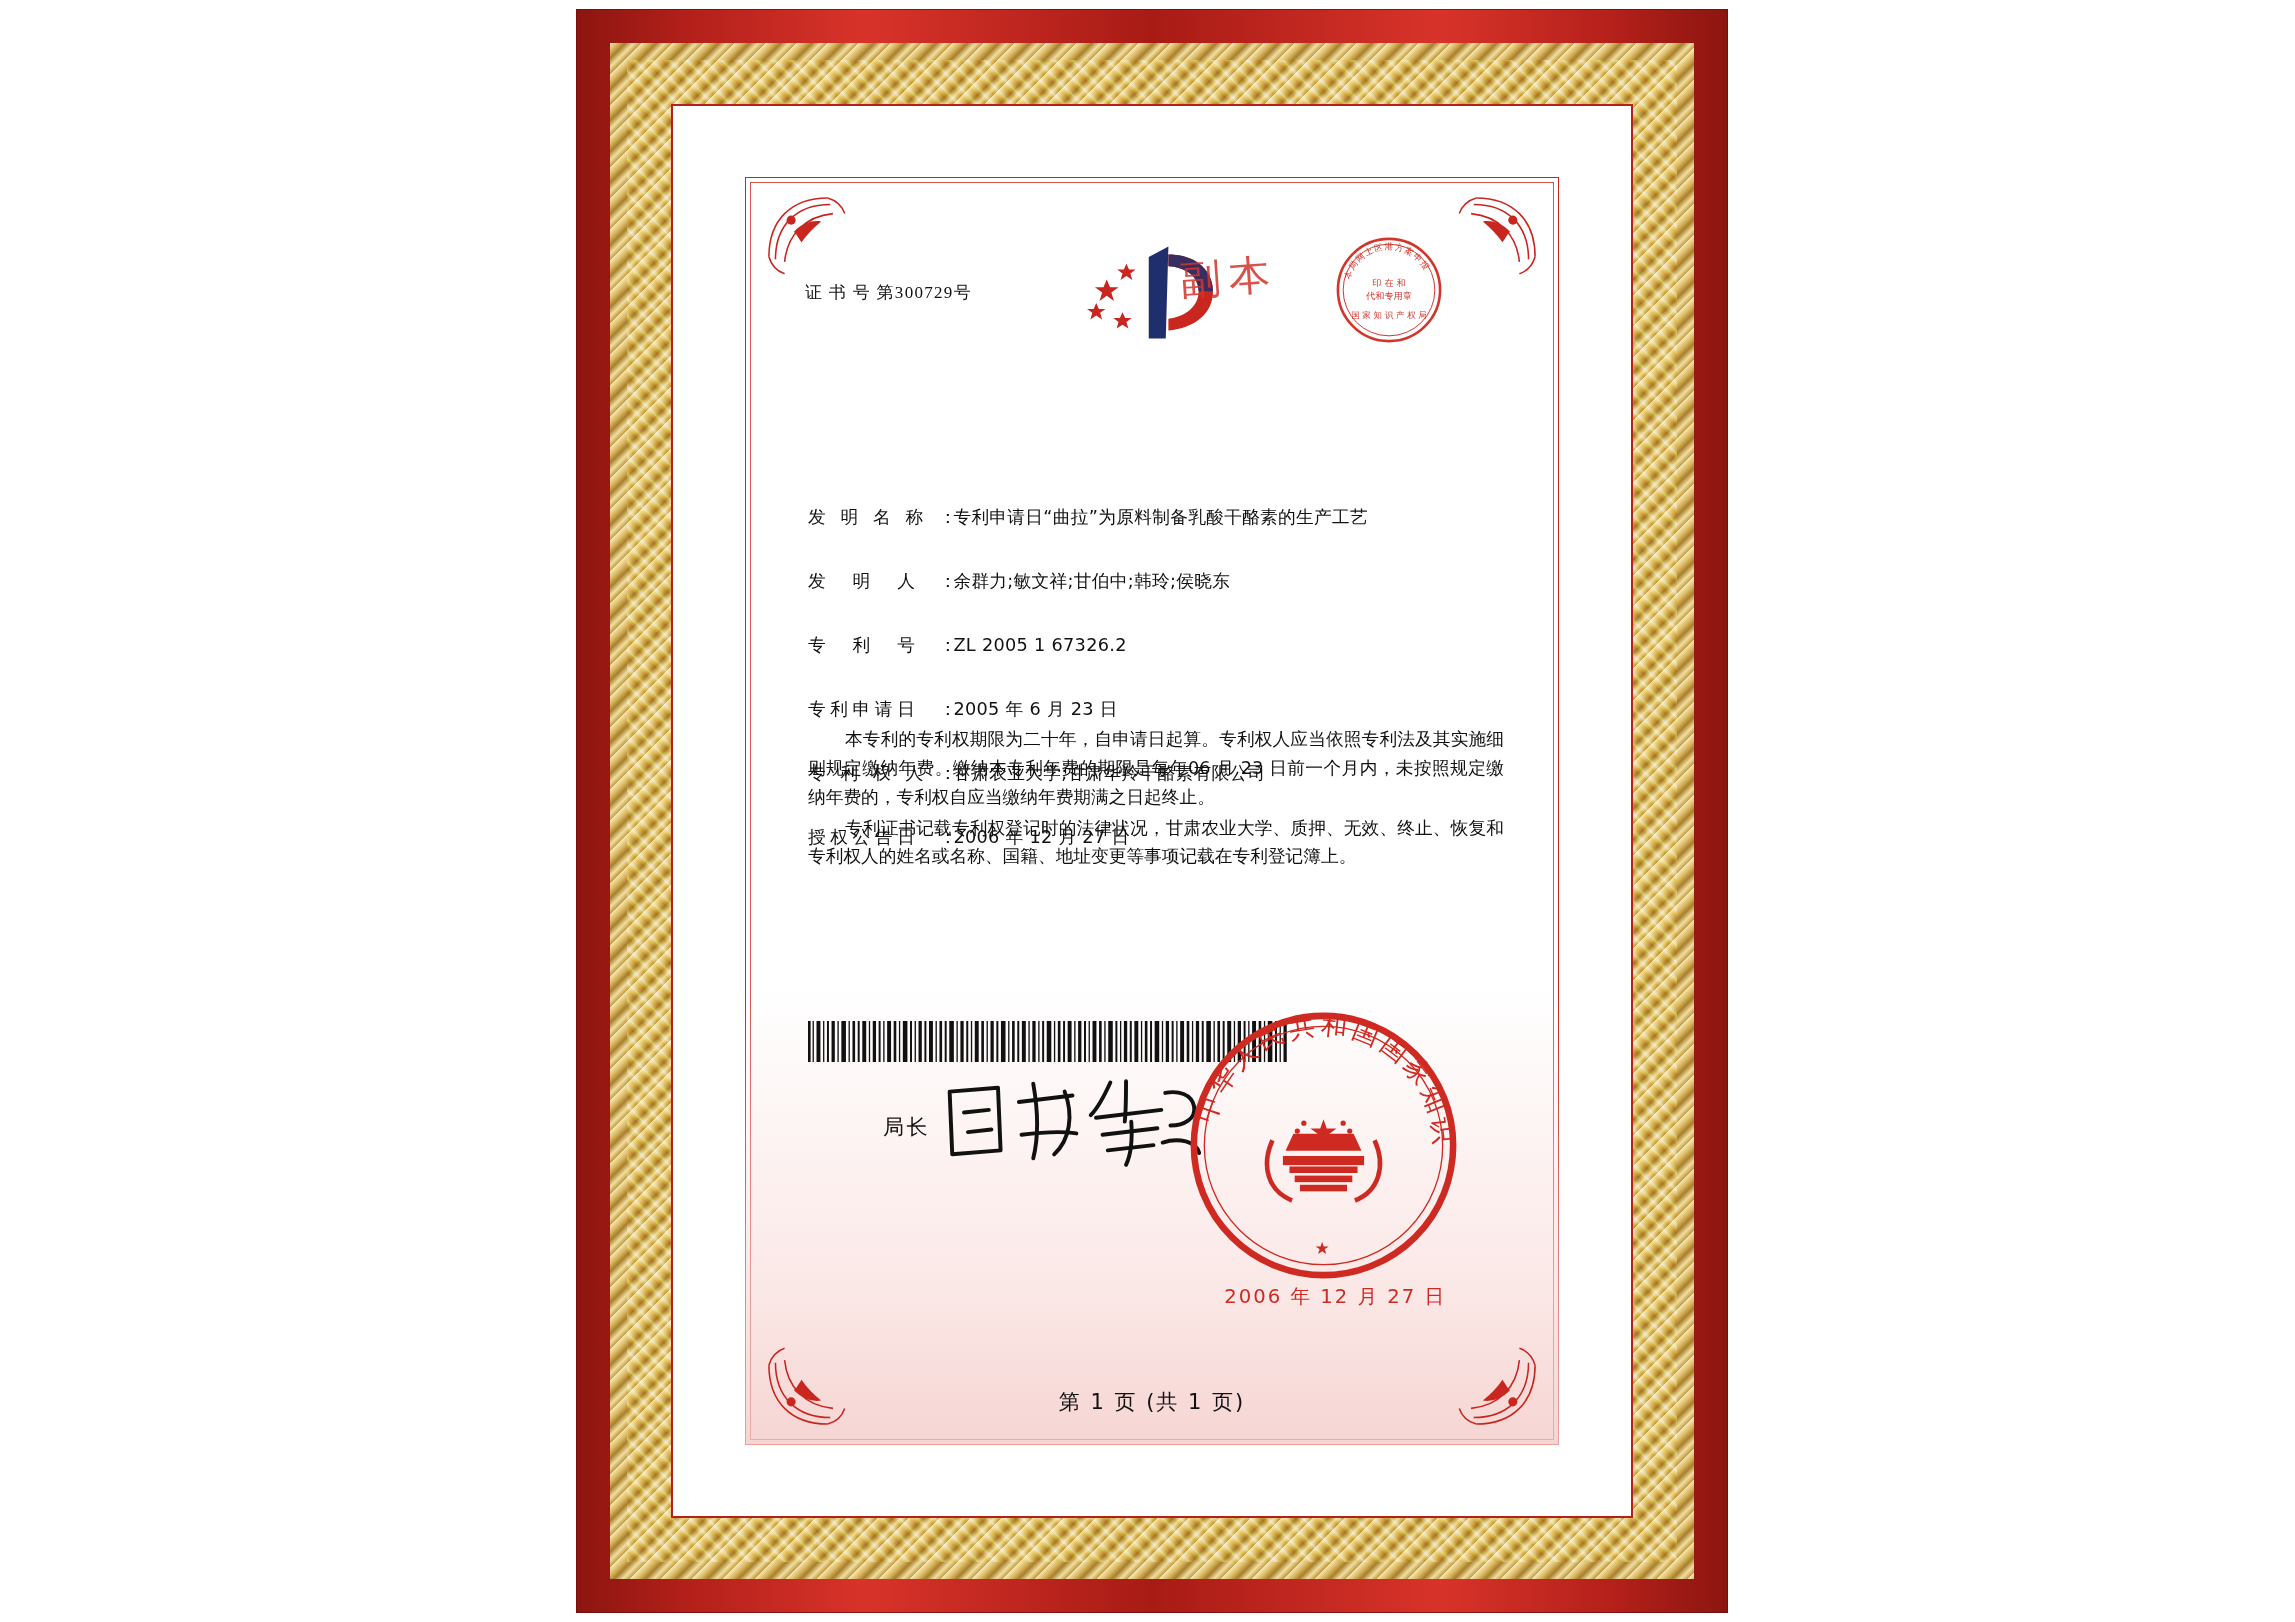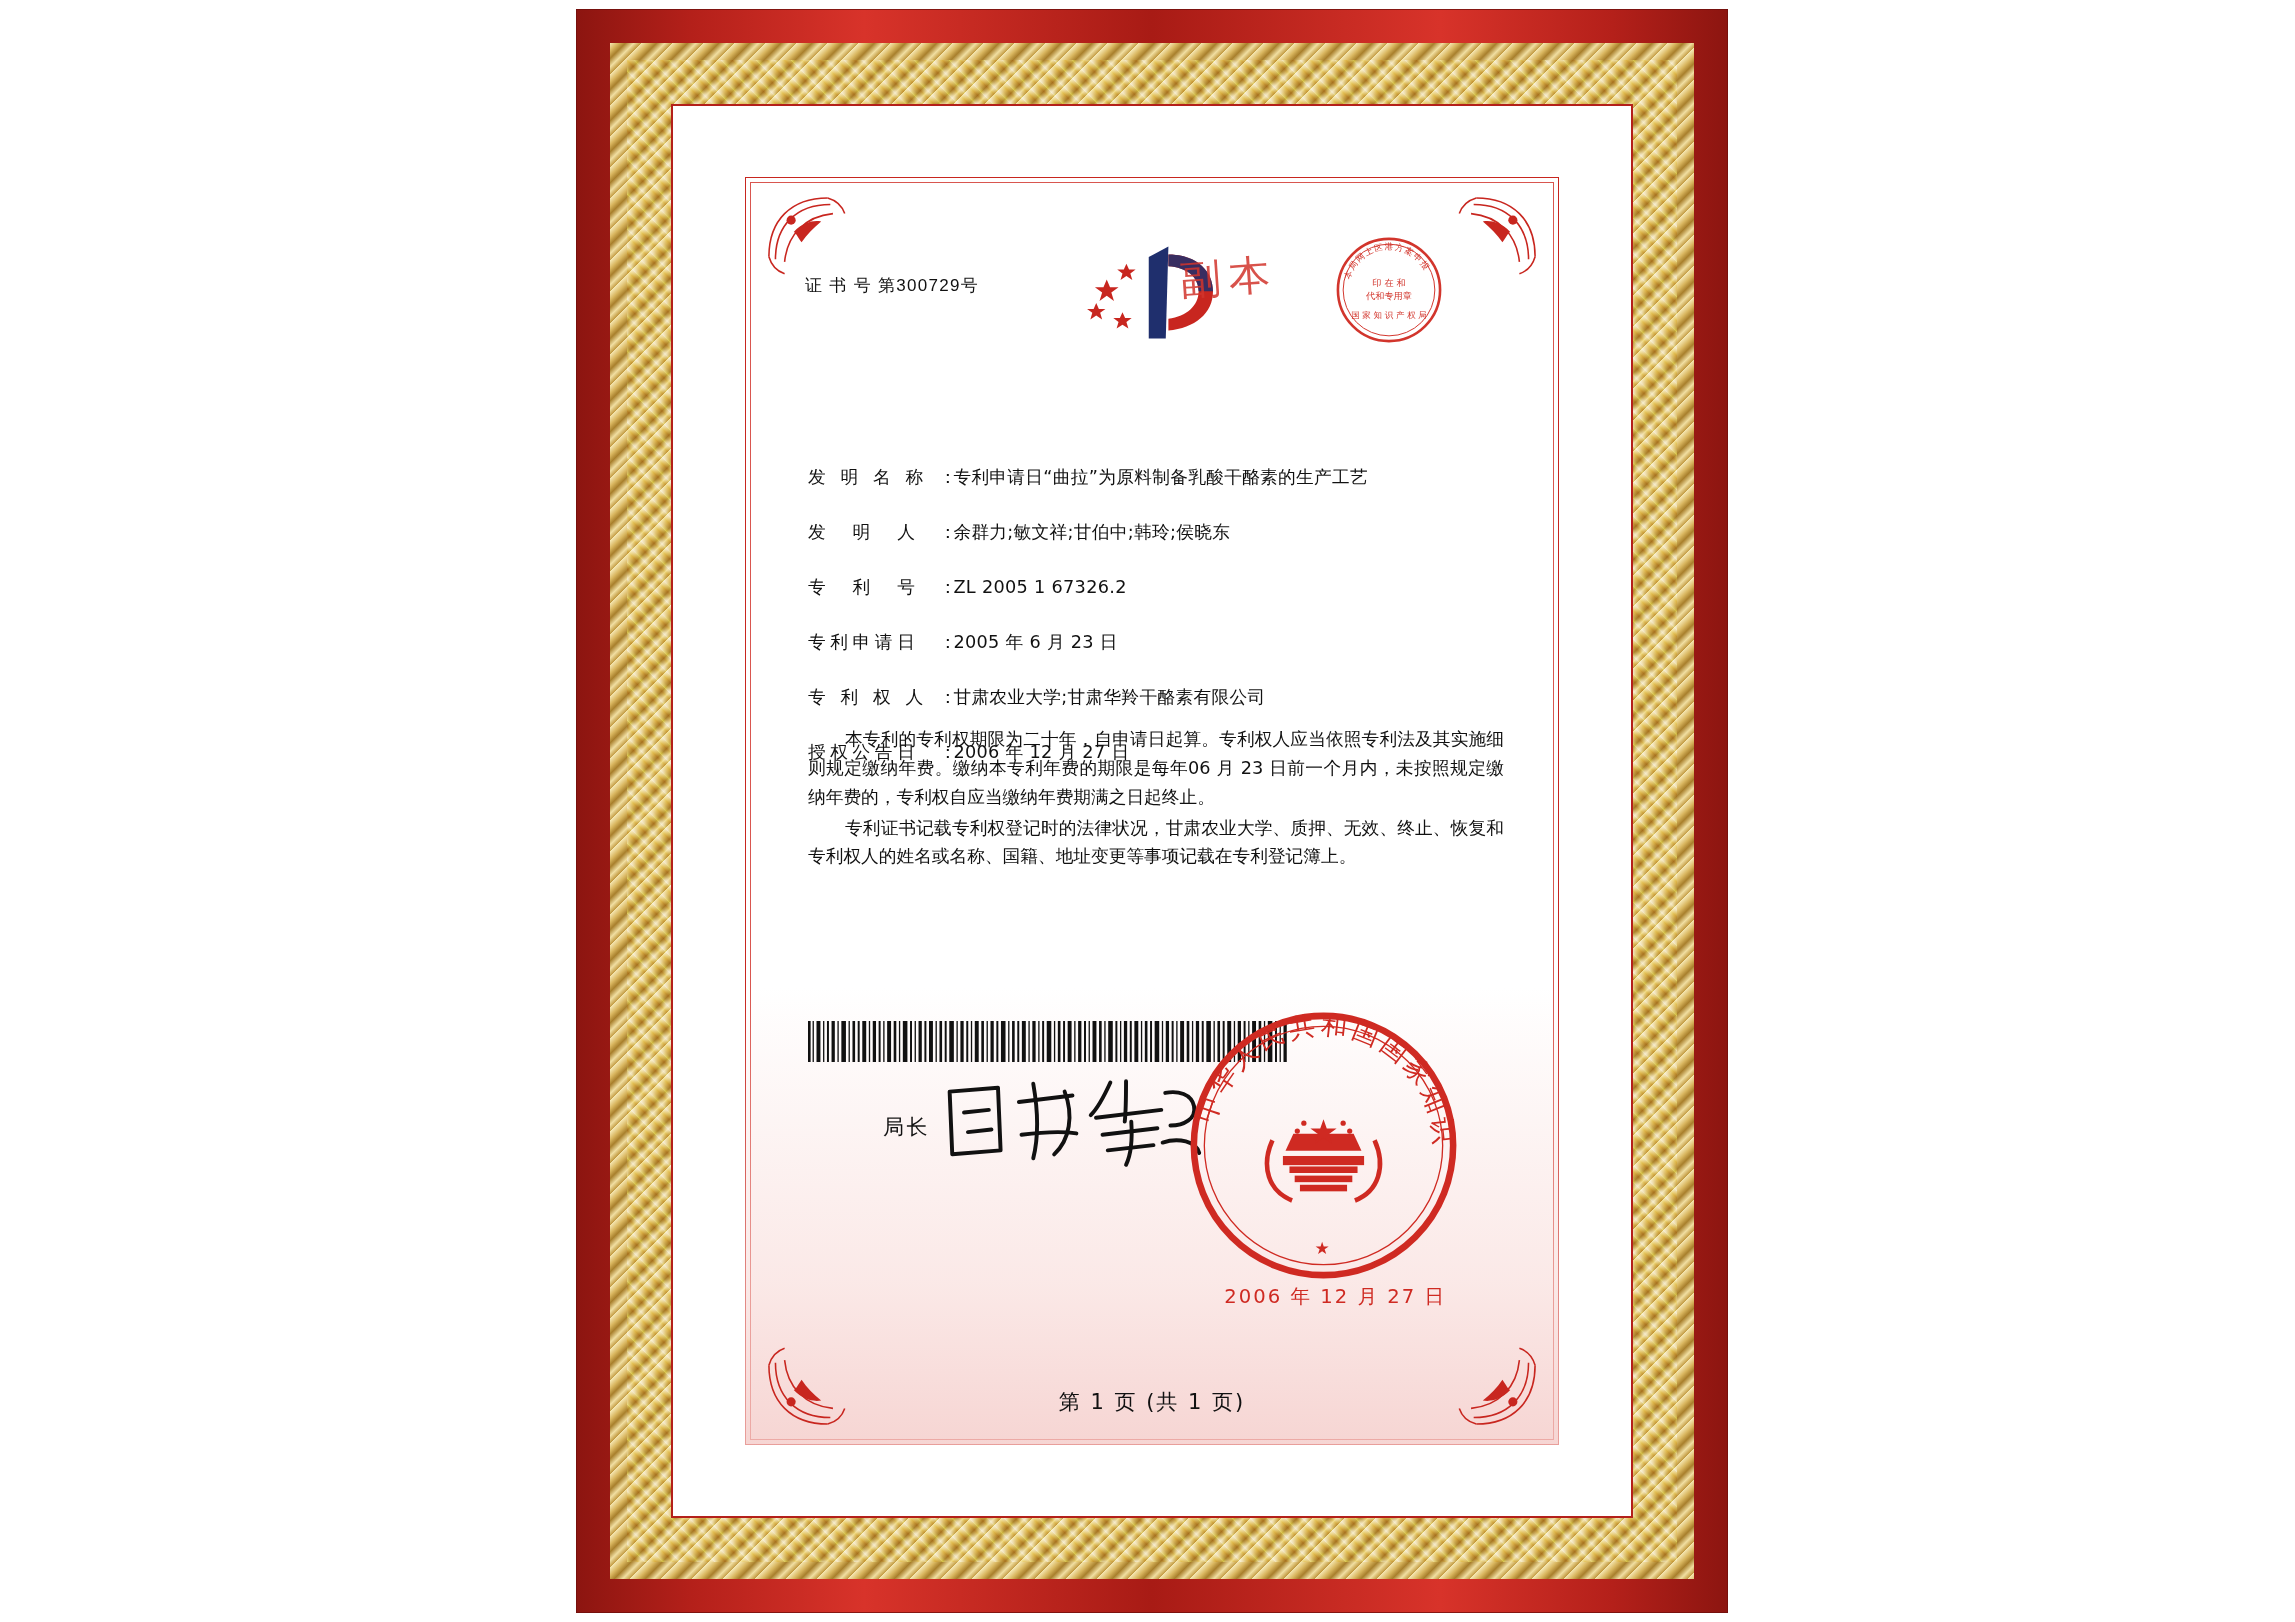--- a/index.html
+++ b/index.html
@@ -105,25 +105,25 @@
   .corner svg { display:block; }
   .c-tl { left: 19.6px;  top: 17px; }
   .c-tr { right: 19.6px; top: 17px; transform: scaleX(-1); }
   .c-bl { left: 19.6px;  bottom: 17px; transform: scaleY(-1); }
   .c-br { right: 19.6px; bottom: 17px; transform: scale(-1,-1); }
 
   
   .cert-no {
     position: absolute;
     left: 60px;
-    top: 97px;
+    top: 104px;
     font-size: 17px;
     letter-spacing: 1.3px;
     color: #111;
-    font-family: Liberation Sans, sans-serif;
+    font-family: Liberation Serif, serif;
   }
 
   .logo {
     position: absolute;
     left: 50%;
     top: 63px;
     transform: translateX(-50%);
     width: 164px;
     height: 105px;
   }
@@ -167,20 +167,21 @@
     left: 63px;
     right: 52px;
     top: 288px;
   }
   .frow {
     display: flex;
     align-items: baseline;
     margin-bottom: 31px;
     font-size: 17.7px;
     color: #111;
+    margin-top: 40px;
   }
   .flabel {
     width: 131px;
     flex: none;
     letter-spacing: 4.6px;
     white-space: nowrap;
   }
   .fcolon { flex: none; width: 14.4px; }
   .fvalue {
     flex: 1;

